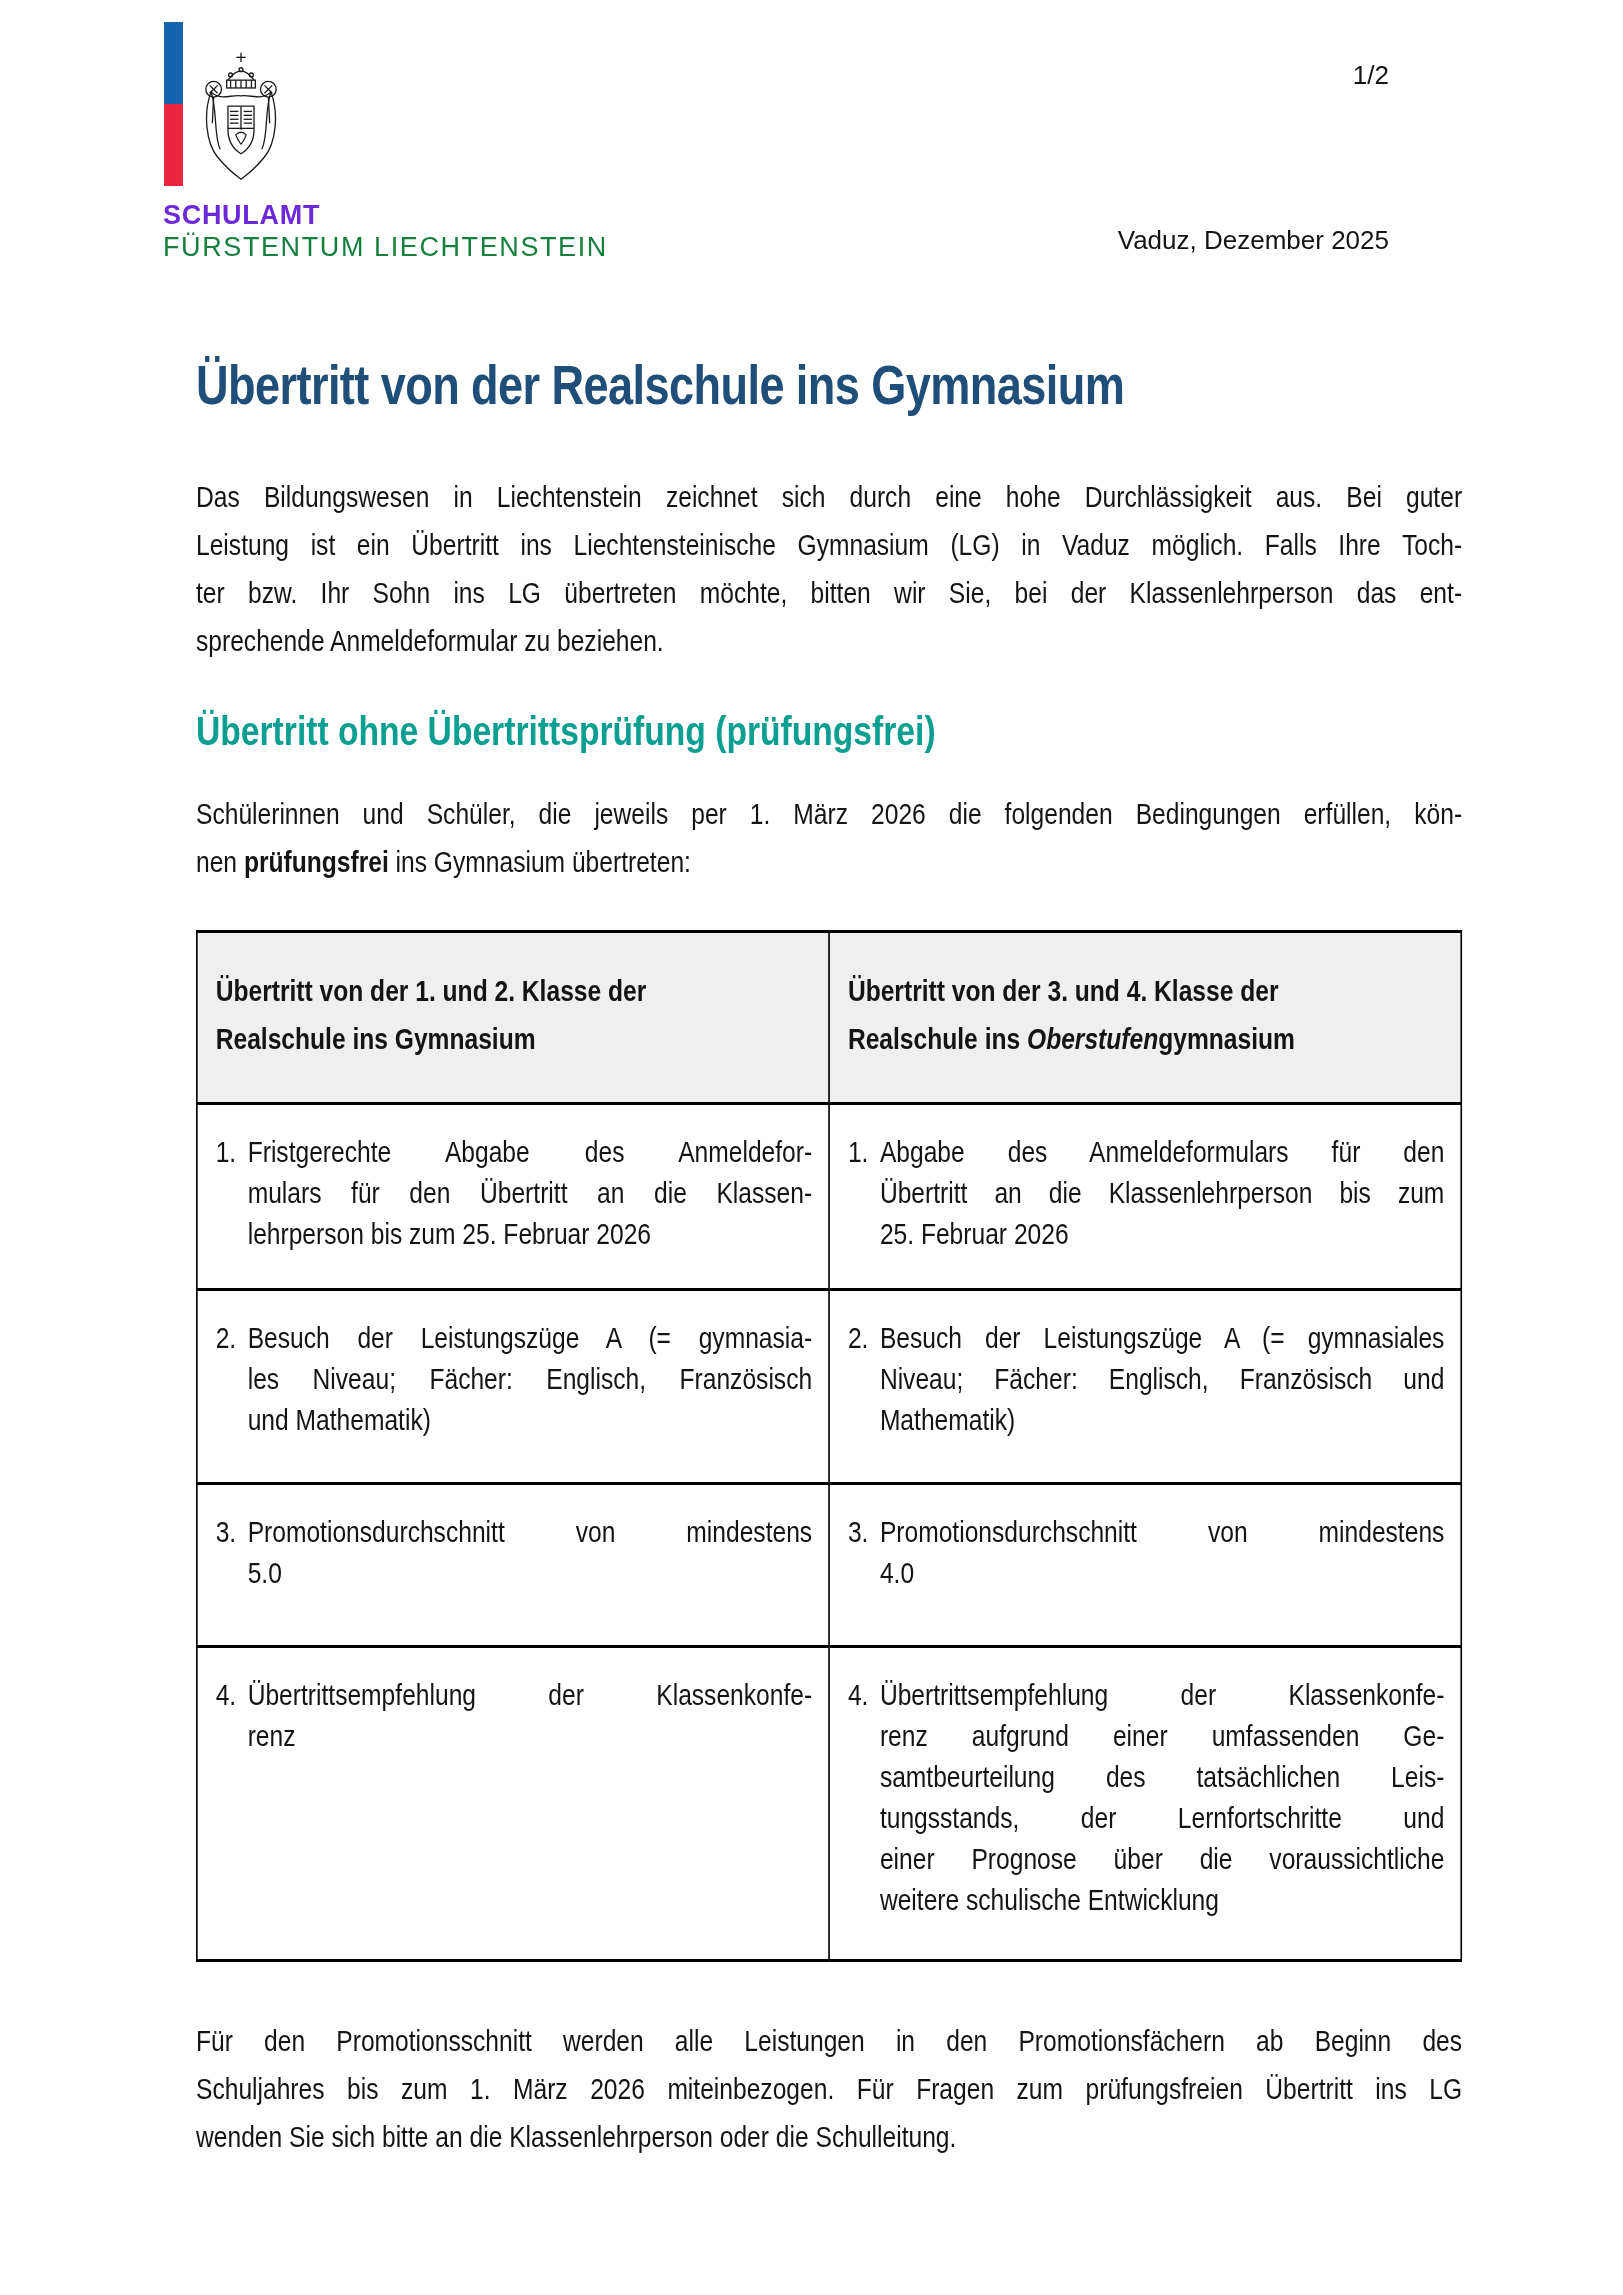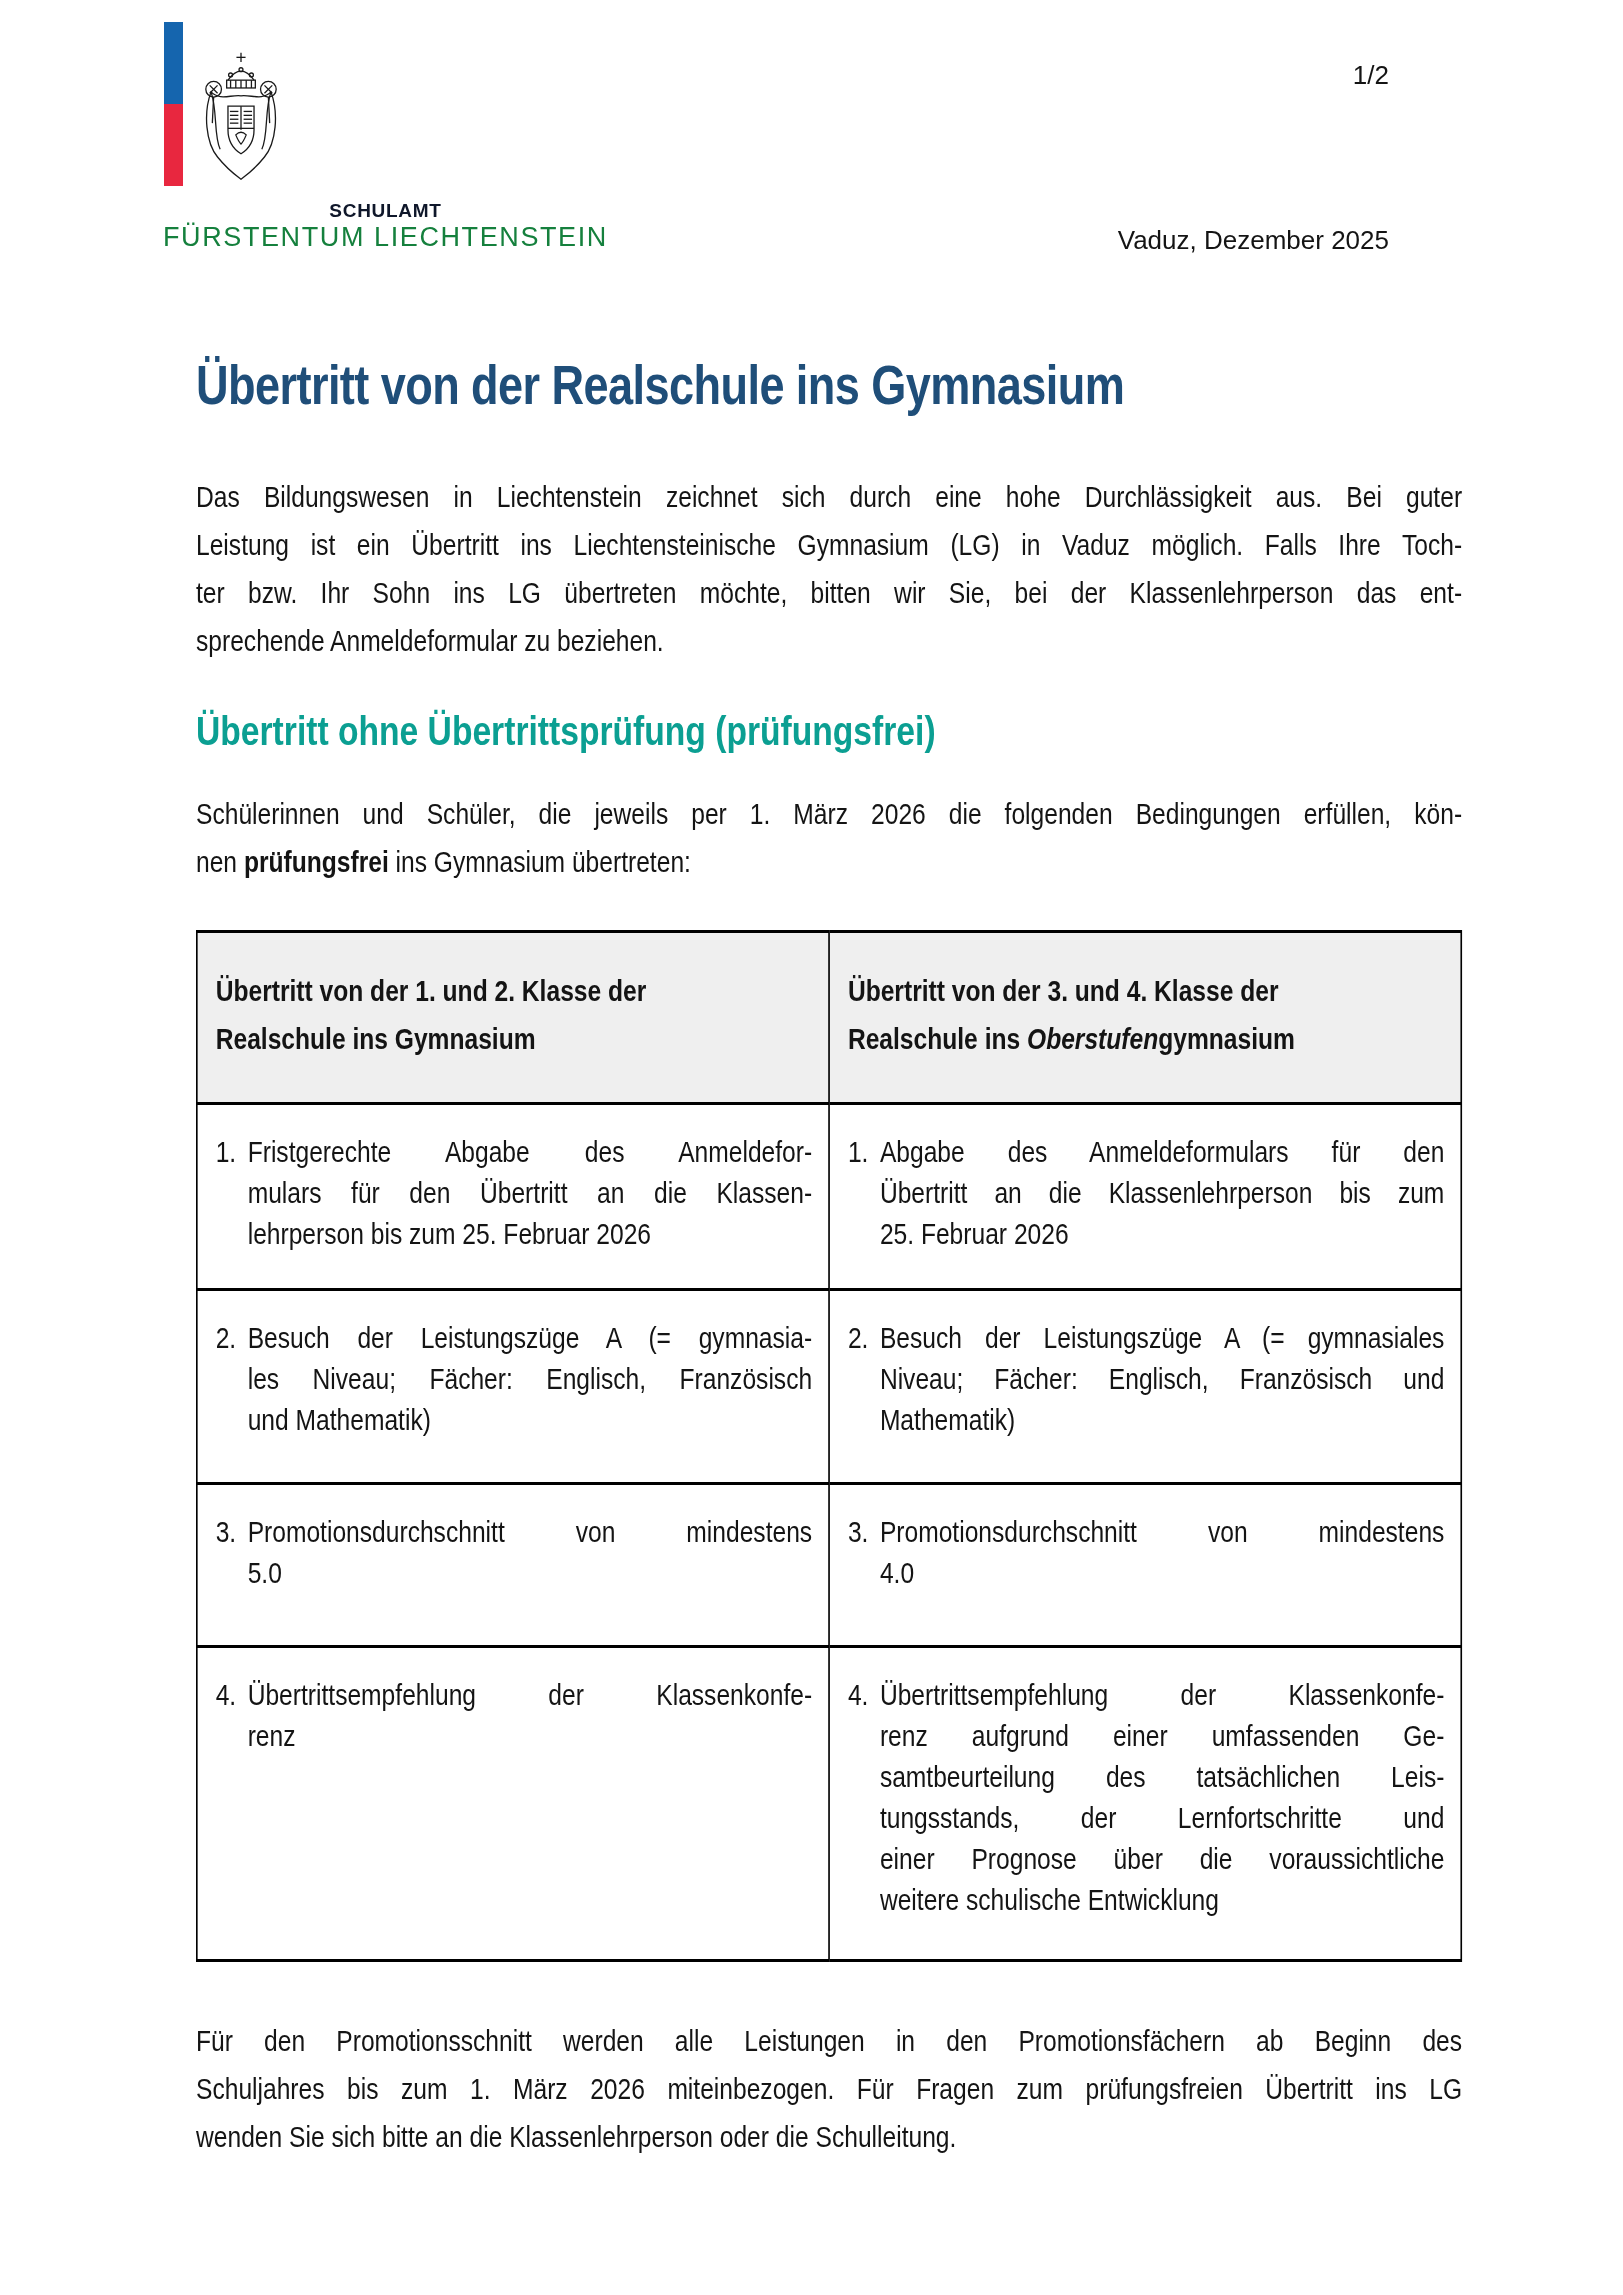--- a/index.html
+++ b/index.html
@@ -18,21 +18,21 @@
     font-family:"Liberation Sans","DejaVu Sans",sans-serif;
     color:var(--ink);
     overflow:hidden;
   }
   
   .logo-bar{position:absolute;left:164px;top:21.6px;width:19px;height:164px;}
   .logo-bar .blue{height:82px;background:var(--logo-blue);}
   .logo-bar .red{height:82px;background:var(--logo-red);}
   .crest{position:absolute;left:198px;top:51px;width:86px;height:143px;}
   .logo-text{position:absolute;left:163px;top:200px;line-height:1.18;white-space:nowrap;}
-  .logo-org{font-size:19px;font-weight:700;letter-spacing:0.7px;color:#0f172a;text-align:center;}
+  .logo-org{font-size:27px;font-weight:700;letter-spacing:0.7px;color:#6d28d9;}
   .logo-sub{font-size:27px;font-weight:400;letter-spacing:1.6px;color:#15803d;}
   .page-number{position:absolute;top:60px;right:234px;font-size:26px;text-align:center;}
   .place-date{position:absolute;top:225px;right:234px;font-size:26px;text-align:right;}
   
   .content{
     position:absolute;left:196px;top:357px;width:1544px;
     transform:scaleX(0.82);transform-origin:0 0;
     font-size:30px;
   }
   h1.doc-title{

